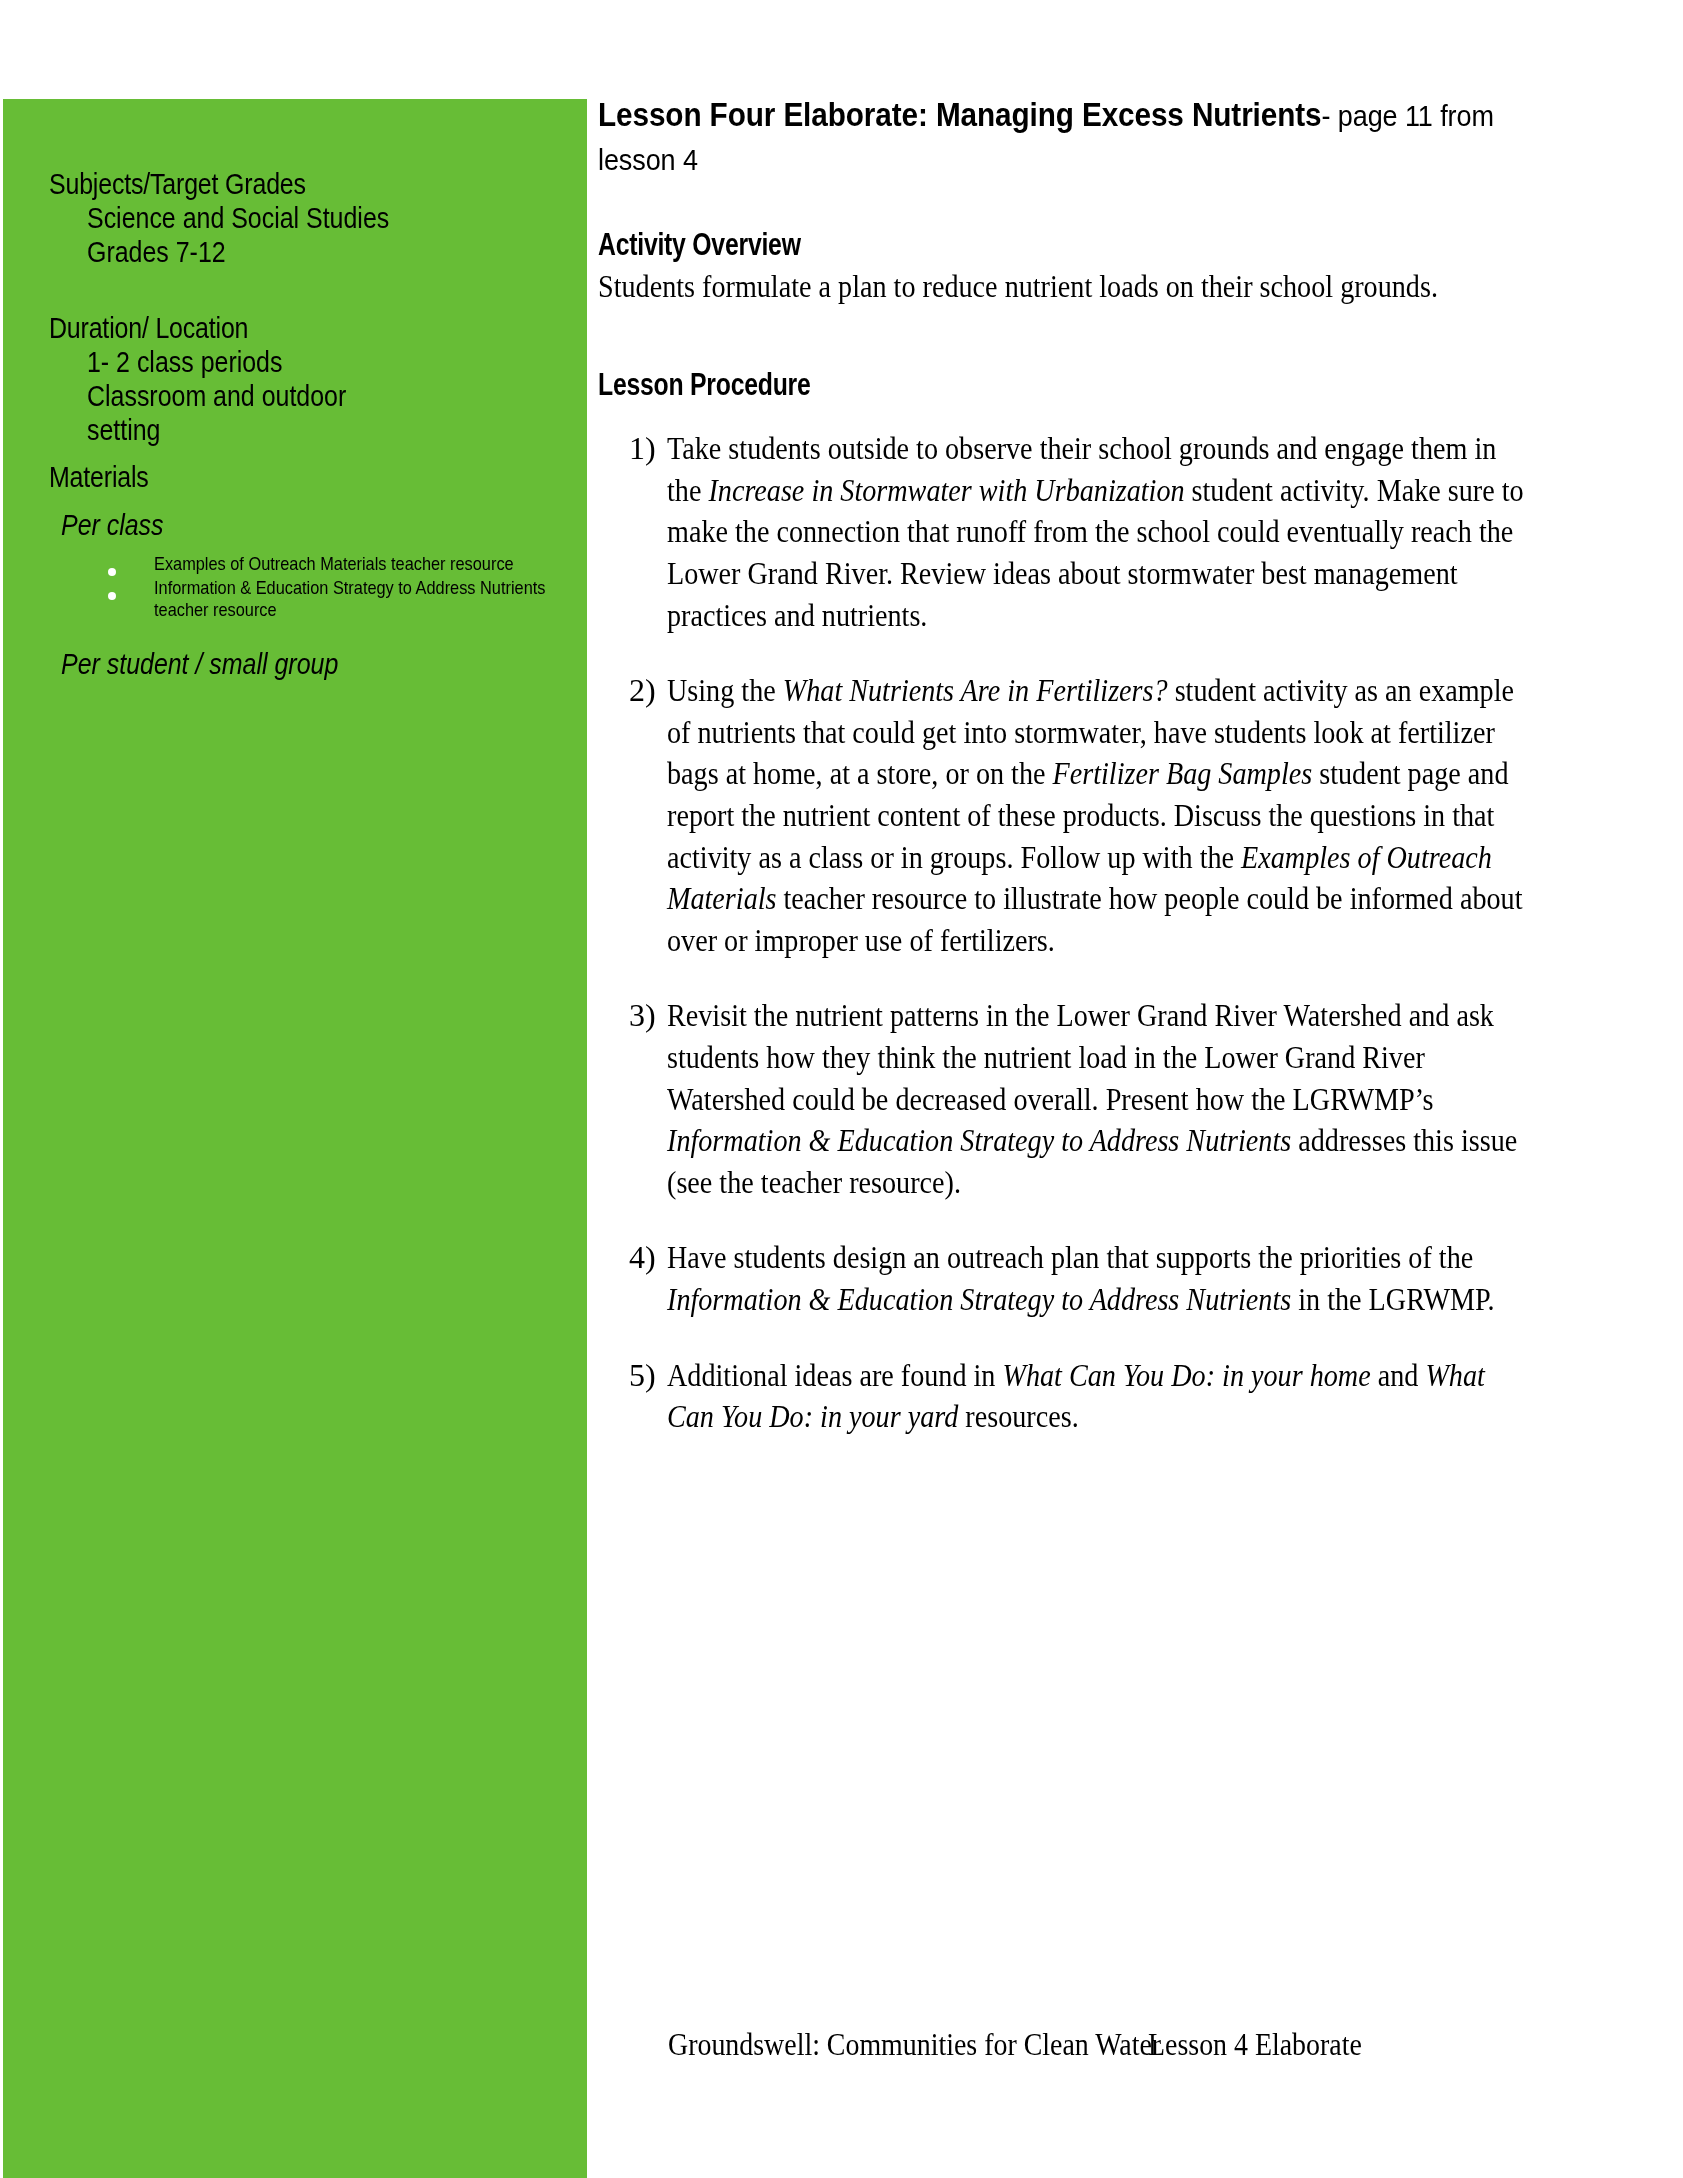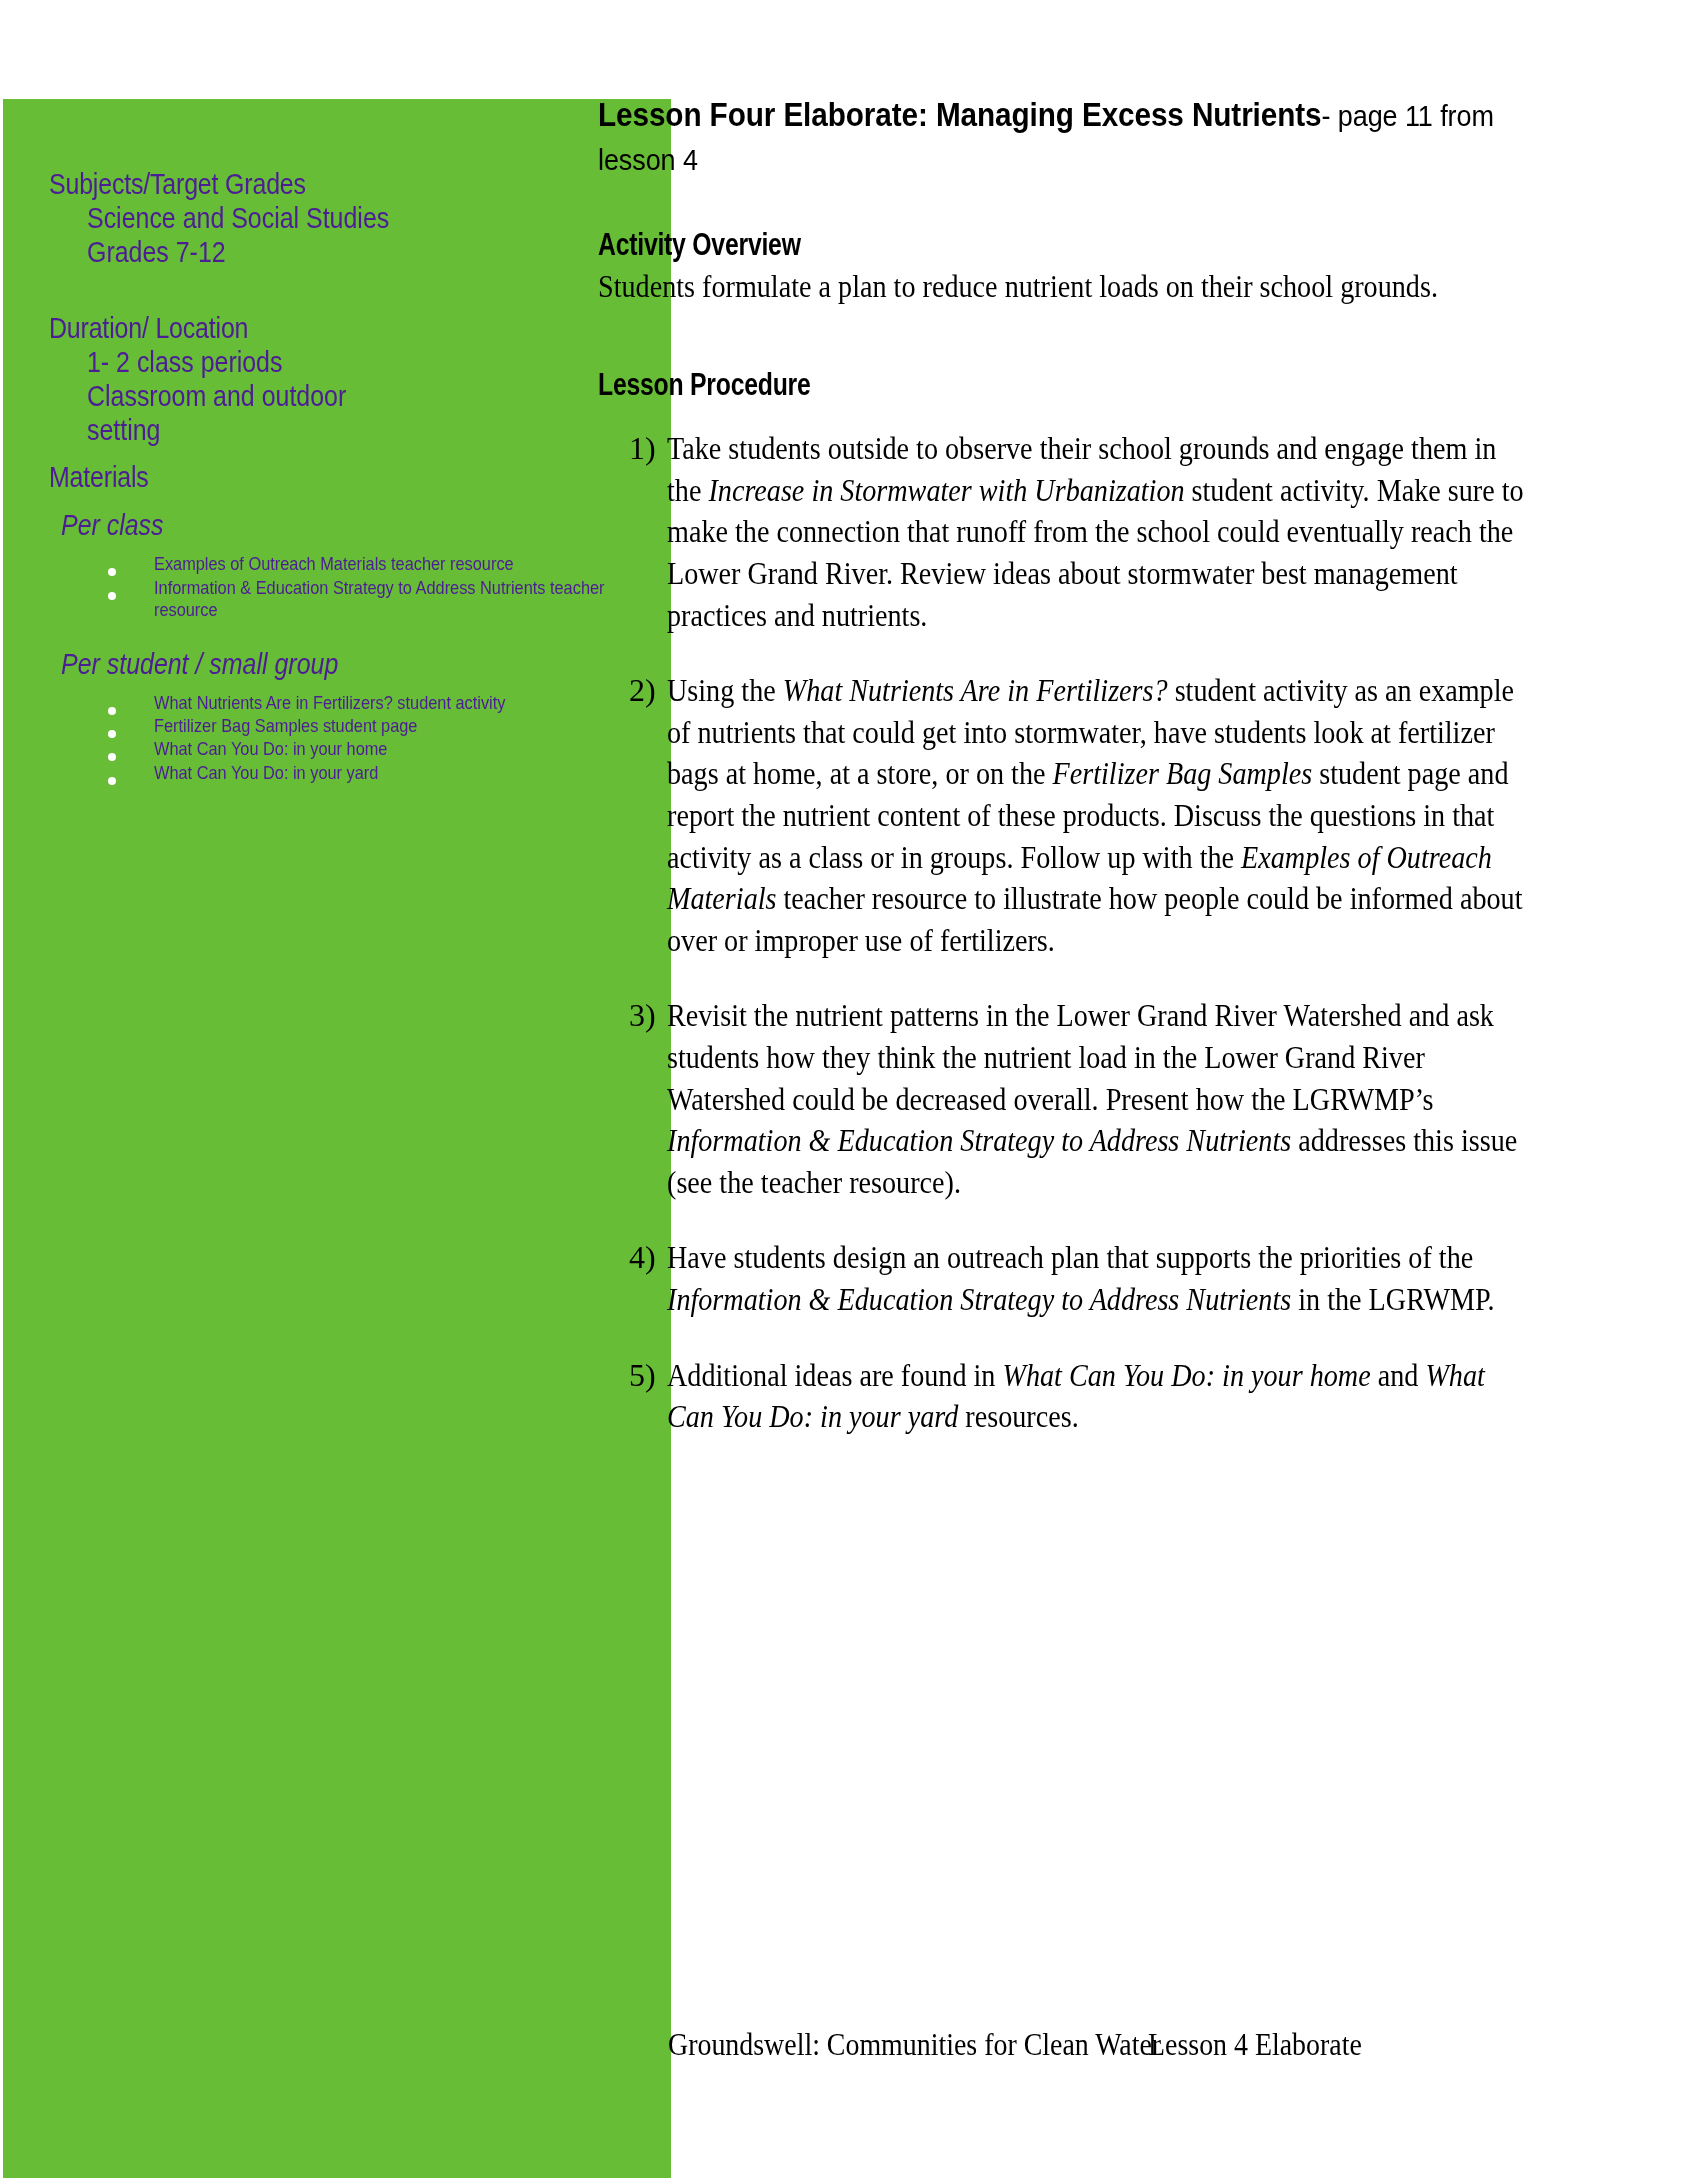--- a/index.html
+++ b/index.html
@@ -14,24 +14,24 @@
     background: #ffffff;
     overflow: hidden;
     font-family: "Liberation Serif", "DejaVu Serif", serif;
   }
 
   
   .sidebar {
     position: absolute;
     left: 3px;
     top: 99px;
-    width: 668px;
+    width: 584px;
     bottom: 0;
     background: #67bd36;
-    color: #4c1d95;
+    color: #000000;
     font-family: "Liberation Sans", "DejaVu Sans", sans-serif;
     box-sizing: border-box;
     padding: 69px 20px 0 46px;
   }
   .sb-section { margin: 0 0 0 0; }
   .sb-head {
     font-size: 29px;
     line-height: 1.17;
     letter-spacing: -0.2px;
     transform: scaleX(0.86);
@@ -228,34 +228,20 @@
             <span class="li-text">Examples of Outreach Materials teacher resource</span>
           </li>
         <li>
             <span class="li-text">Information &amp; Education Strategy to Address Nutrients teacher resource</span>
           </li>
       </ul>
 
       <div class="sb-gap-md"></div>
       <div class="sb-ital">Per student  /  small  group</div>
 
-      <ul class="sb-list">
-        <li>
-            <span class="li-text">What Nutrients Are in Fertilizers? student activity</span>
-          </li>
-        <li>
-            <span class="li-text">Fertilizer Bag Samples student page</span>
-          </li>
-        <li>
-            <span class="li-text">What Can You Do: in your home</span>
-          </li>
-        <li>
-            <span class="li-text">What Can You Do: in your yard</span>
-          </li>
-      </ul>
     </div>
 
   </aside>
 
   <main class="main">
 
     <h1 class="title"><span>Lesson Four Elaborate: Managing Excess Nutrients</span><span class="title-sub">- page 11 from lesson 4</span></h1>
 
     <h2 class="sec-head">Activity Overview</h2>
     <p class="overview">Students formulate a plan to reduce nutrient loads on their school grounds.</p>

